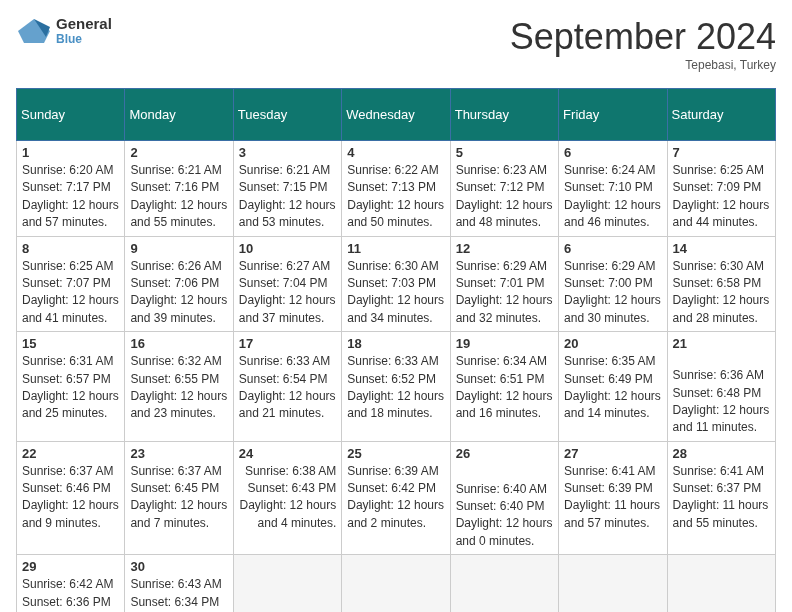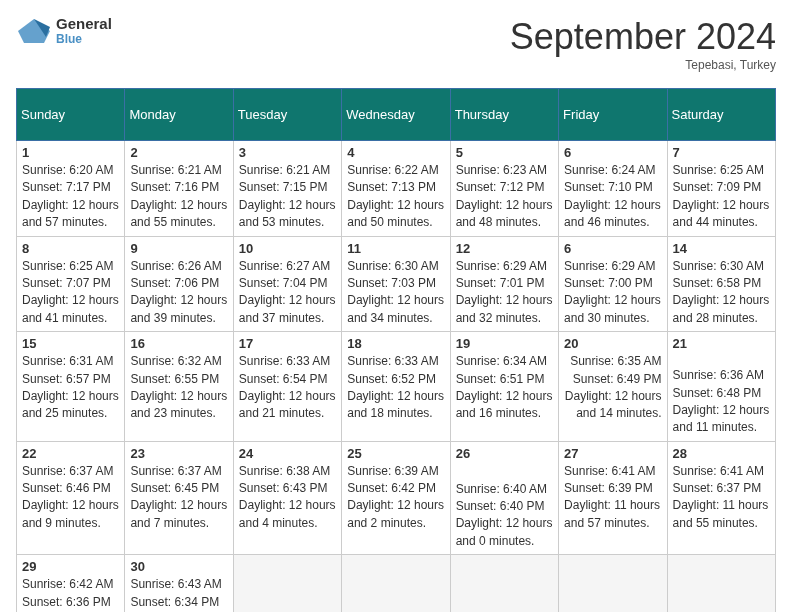--- a/index.html
+++ b/index.html
@@ -233,21 +233,21 @@
         </td>
         <td>
           <span class="day-num">19</span>
           <div class="day-info" style="white-space: pre-line;">Sunrise: 6:34 AM
 Sunset: 6:51 PM
 Daylight: 12 hours
 and 16 minutes.</div>
         </td>
         <td>
           <span class="day-num">20</span>
-          <div class="day-info" style="white-space: pre-line; text-align: right;">Sunrise: 6:35 AM
+          <div class="day-info" style="white-space: pre-line;">Sunrise: 6:35 AM
 Sunset: 6:49 PM
 Daylight: 12 hours
 and 14 minutes.</div>
         </td>
         <td>
           <span class="day-num">21</span>
           <div class="day-info" style="white-space: pre-line; margin-top: 16px;">Sunrise: 6:36 AM
 Sunset: 6:48 PM
 Daylight: 12 hours
 and 11 minutes.</div>
@@ -263,21 +263,21 @@
         </td>
         <td>
           <span class="day-num">23</span>
           <div class="day-info" style="white-space: pre-line;">Sunrise: 6:37 AM
 Sunset: 6:45 PM
 Daylight: 12 hours
 and 7 minutes.</div>
         </td>
         <td>
           <span class="day-num">24</span>
-          <div class="day-info" style="white-space: pre-line;">Sunrise: 6:38 AM
+          <div class="day-info" style="white-space: pre-line; text-align: right;">Sunrise: 6:38 AM
 Sunset: 6:43 PM
 Daylight: 12 hours
 and 4 minutes.</div>
         </td>
         <td>
           <span class="day-num">25</span>
           <div class="day-info" style="white-space: pre-line;">Sunrise: 6:39 AM
 Sunset: 6:42 PM
 Daylight: 12 hours
 and 2 minutes.</div>

